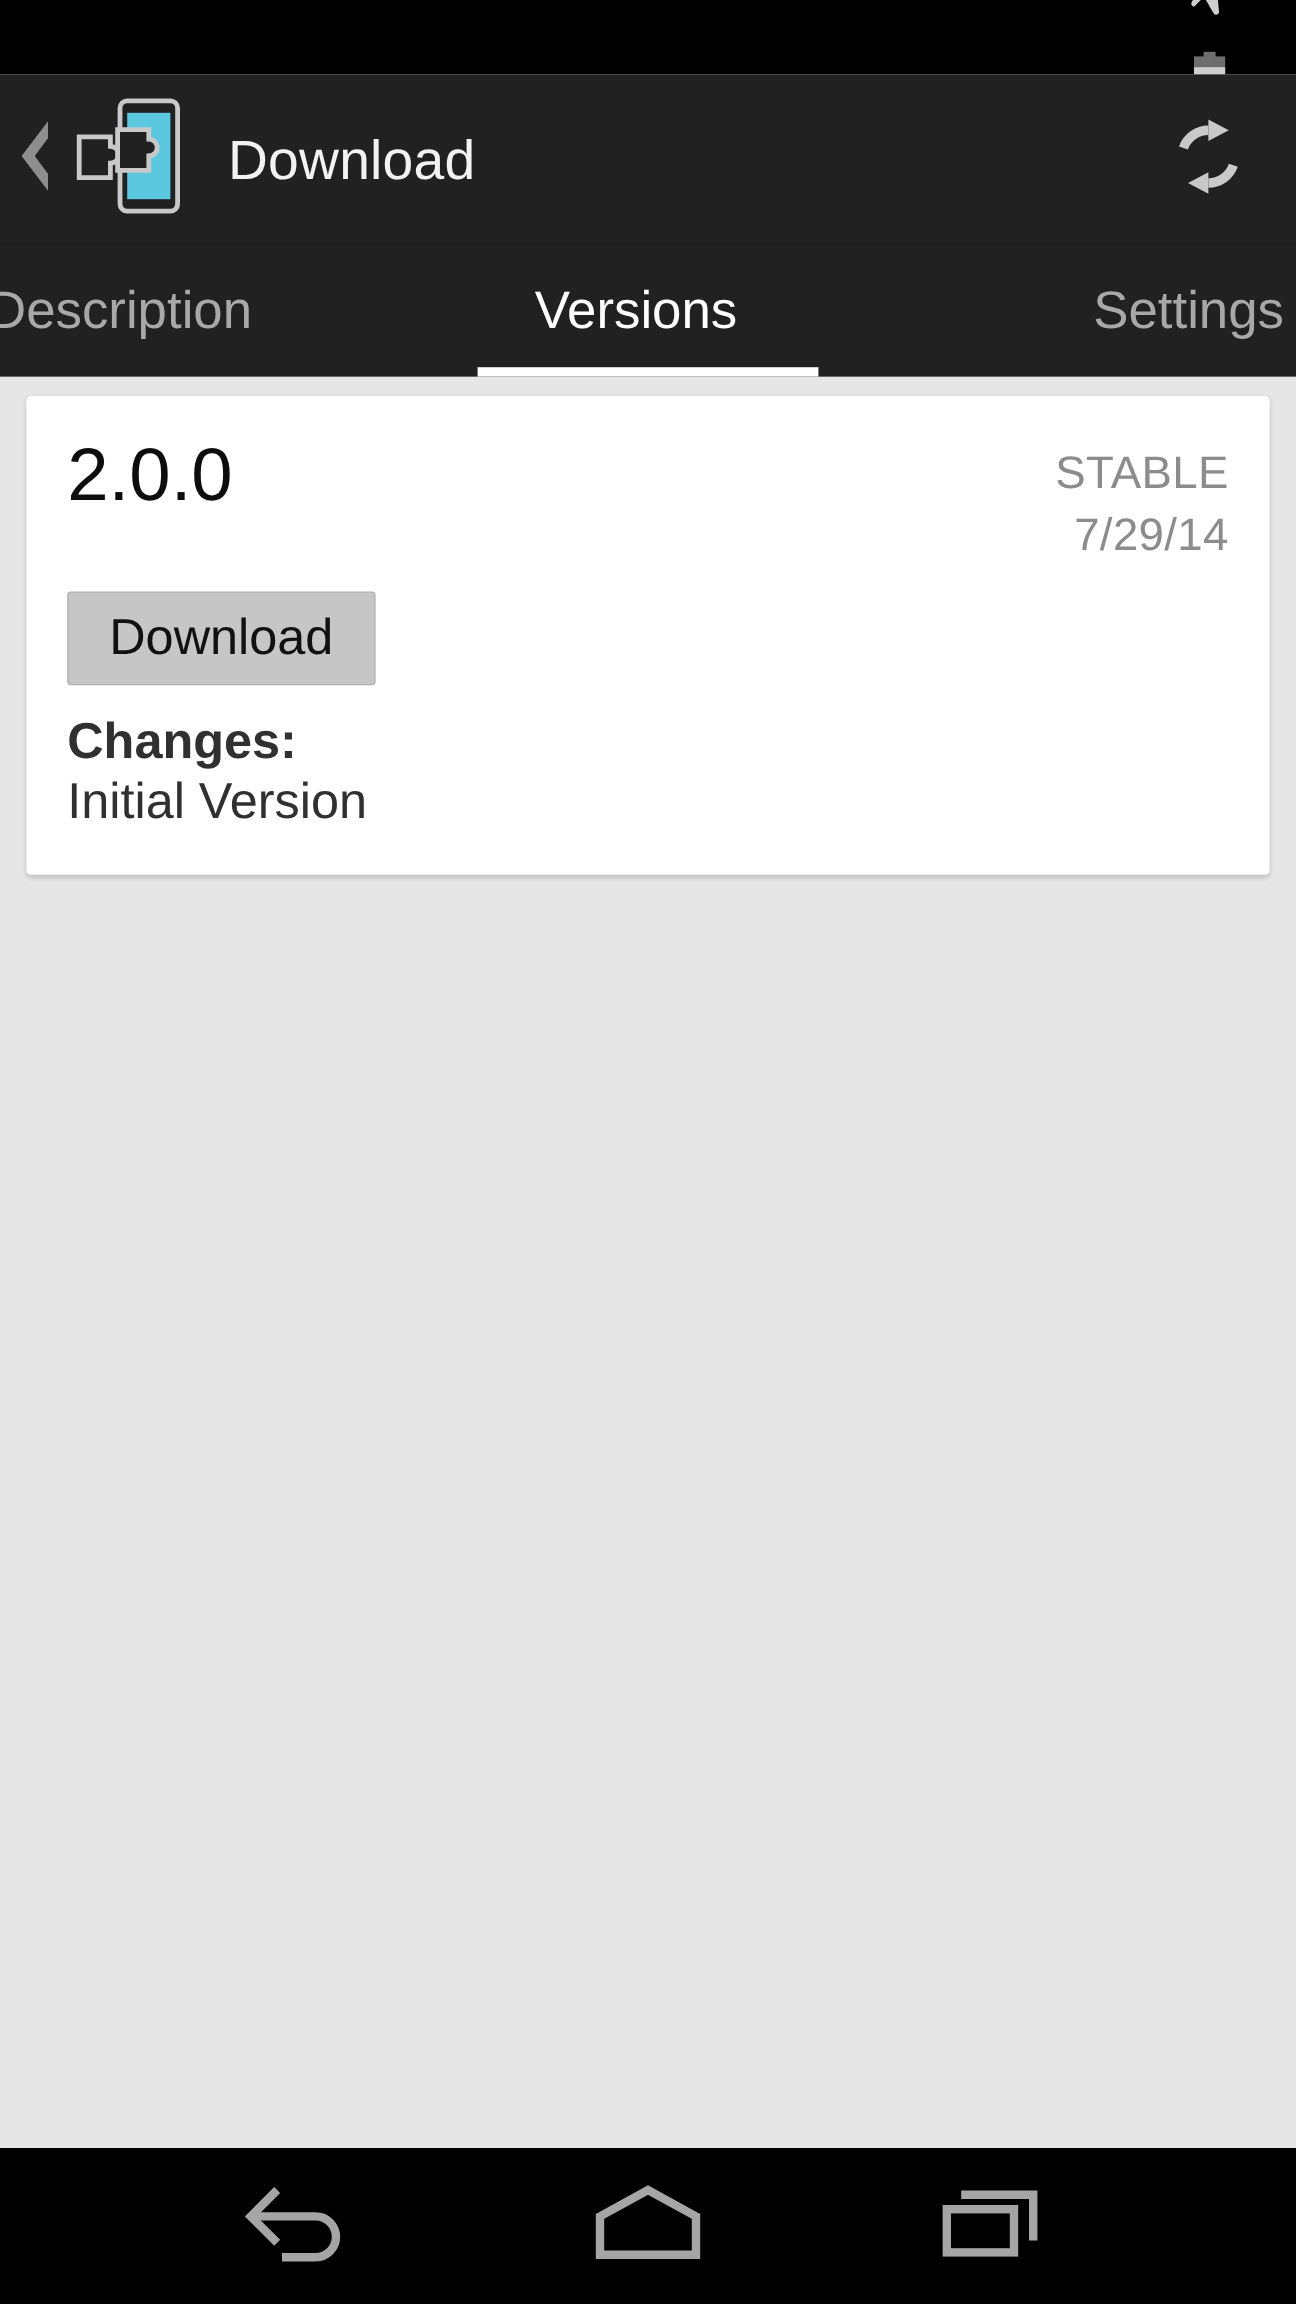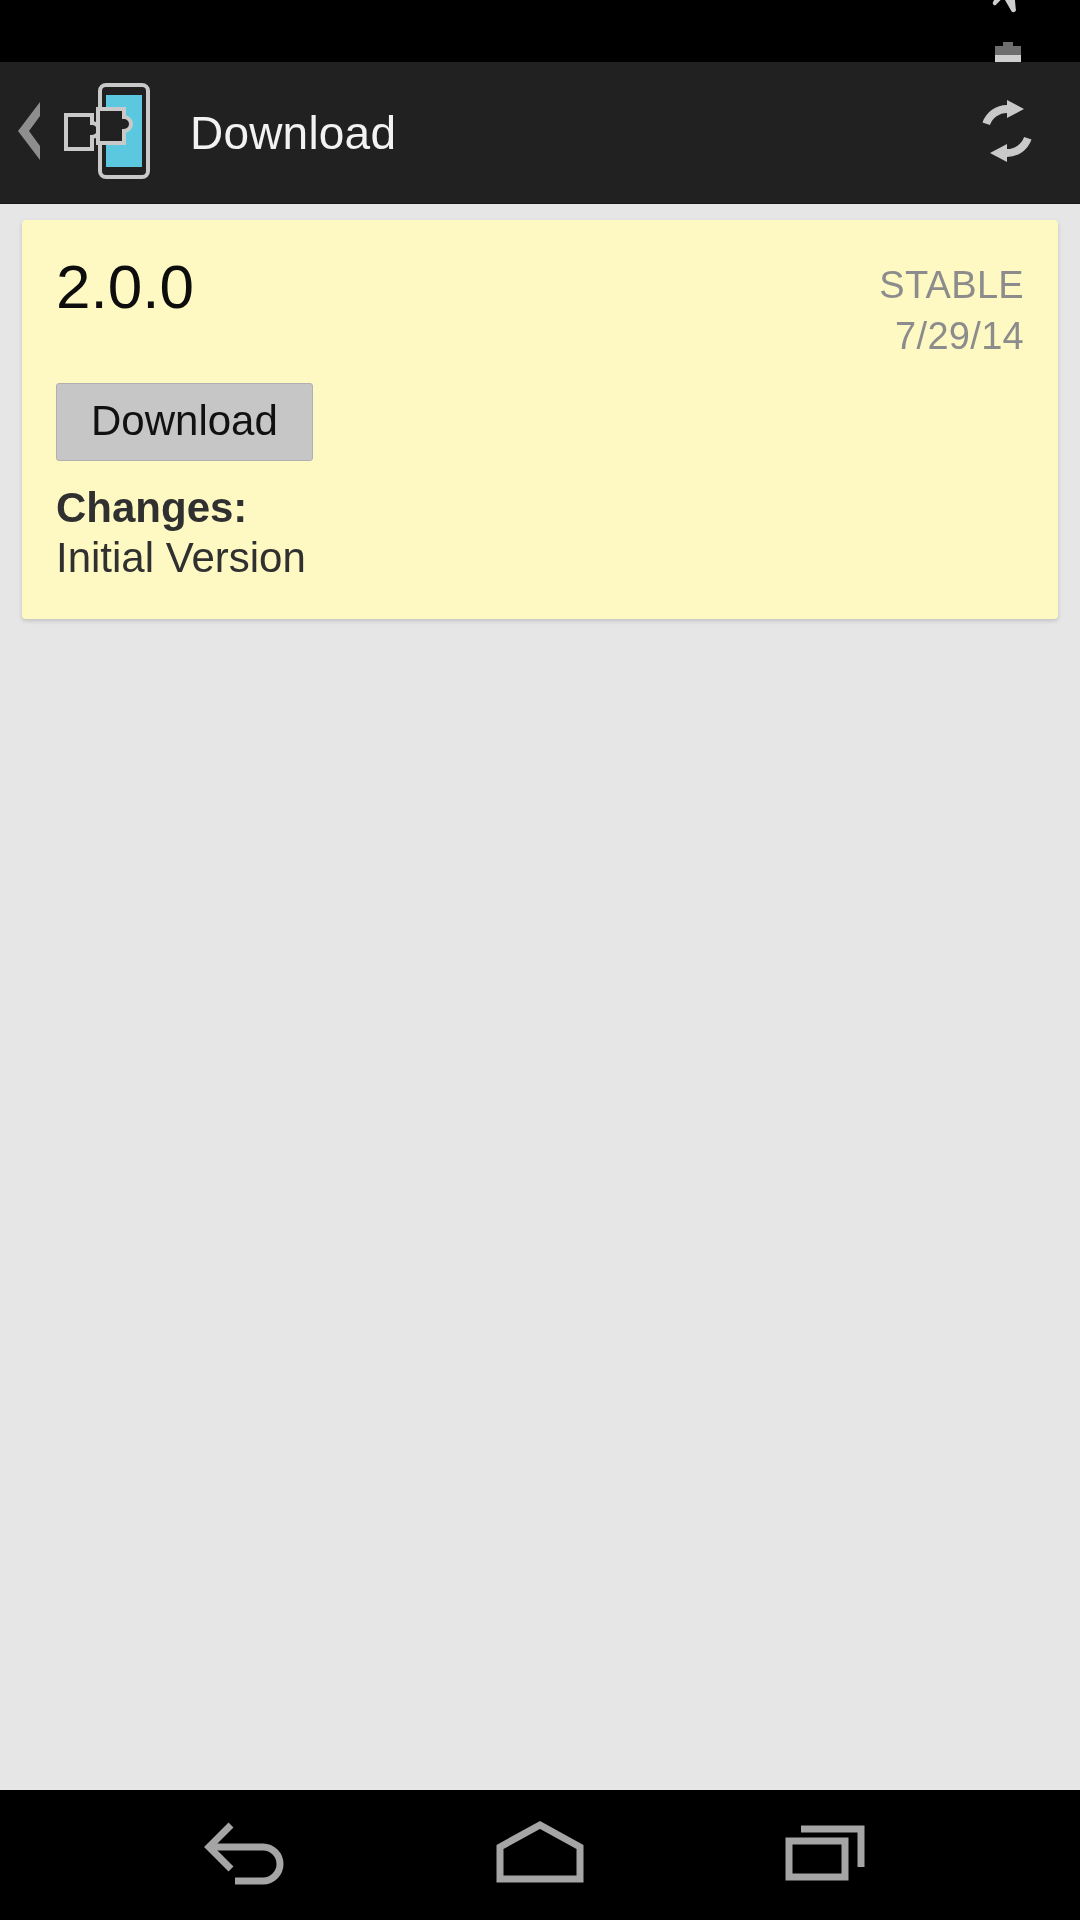--- a/index.html
+++ b/index.html
@@ -72,21 +72,21 @@
   }
 
   
   .content {
     flex:1 1 auto; background:#E6E6E6;
     padding:16px 22px 0 22px;
     position:relative;
     overflow:hidden;
   }
   .version-card {
-    background:#fef9c3;
+    background:#ffffff;
     border-radius:4px;
     box-shadow:0 2px 4px rgba(0,0,0,0.16);
     padding:34px 34px 36px 34px;
     position:relative;
   }
   .card-top {
     display:flex; align-items:flex-start; justify-content:space-between;
   }
   .version-number {
     font-size:62px; color:#0D0D0D; font-weight:400;
@@ -212,20 +212,32 @@
     <span style="position:absolute; right:34px; top:50%; transform:translateY(-50%);">
       <svg width="78" height="78" viewBox="0 0 78 78">
         <path d="M39 13 A26 26 0 0 0 14.5 30.5 L21.9 33.1 A18.2 18.2 0 0 1 39 21 L39 13 Z" fill="#C9C9C9"></path>
         <path d="M39 8 L39 26 L56 17 Z" fill="#C9C9C9"></path>
         <path d="M39 65 A26 26 0 0 0 63.5 47.5 L56.1 44.9 A18.2 18.2 0 0 1 39 57 L39 65 Z" fill="#C9C9C9"></path>
         <path d="M39 70 L39 52 L22 61 Z" fill="#C9C9C9"></path>
       </svg>
     </span>
   </div>
 
+  <div class="tab-bar">
+    <div class="tab t-desc">
+      <span>Description</span>
+    </div>
+    <div class="tab t-ver">
+      <span>Versions</span>
+    </div>
+    <div class="tab t-set">
+      <span>Settings</span>
+    </div>
+    <div class="tab-indicator"></div>
+  </div>
 
   <div class="content">
     <div class="version-card">
 
       <div class="card-top">
         <div class="version-number">2.0.0</div>
         <div class="meta">
           <span class="meta-branch">STABLE</span>
           <span class="meta-date">7/29/14</span>
         </div>

